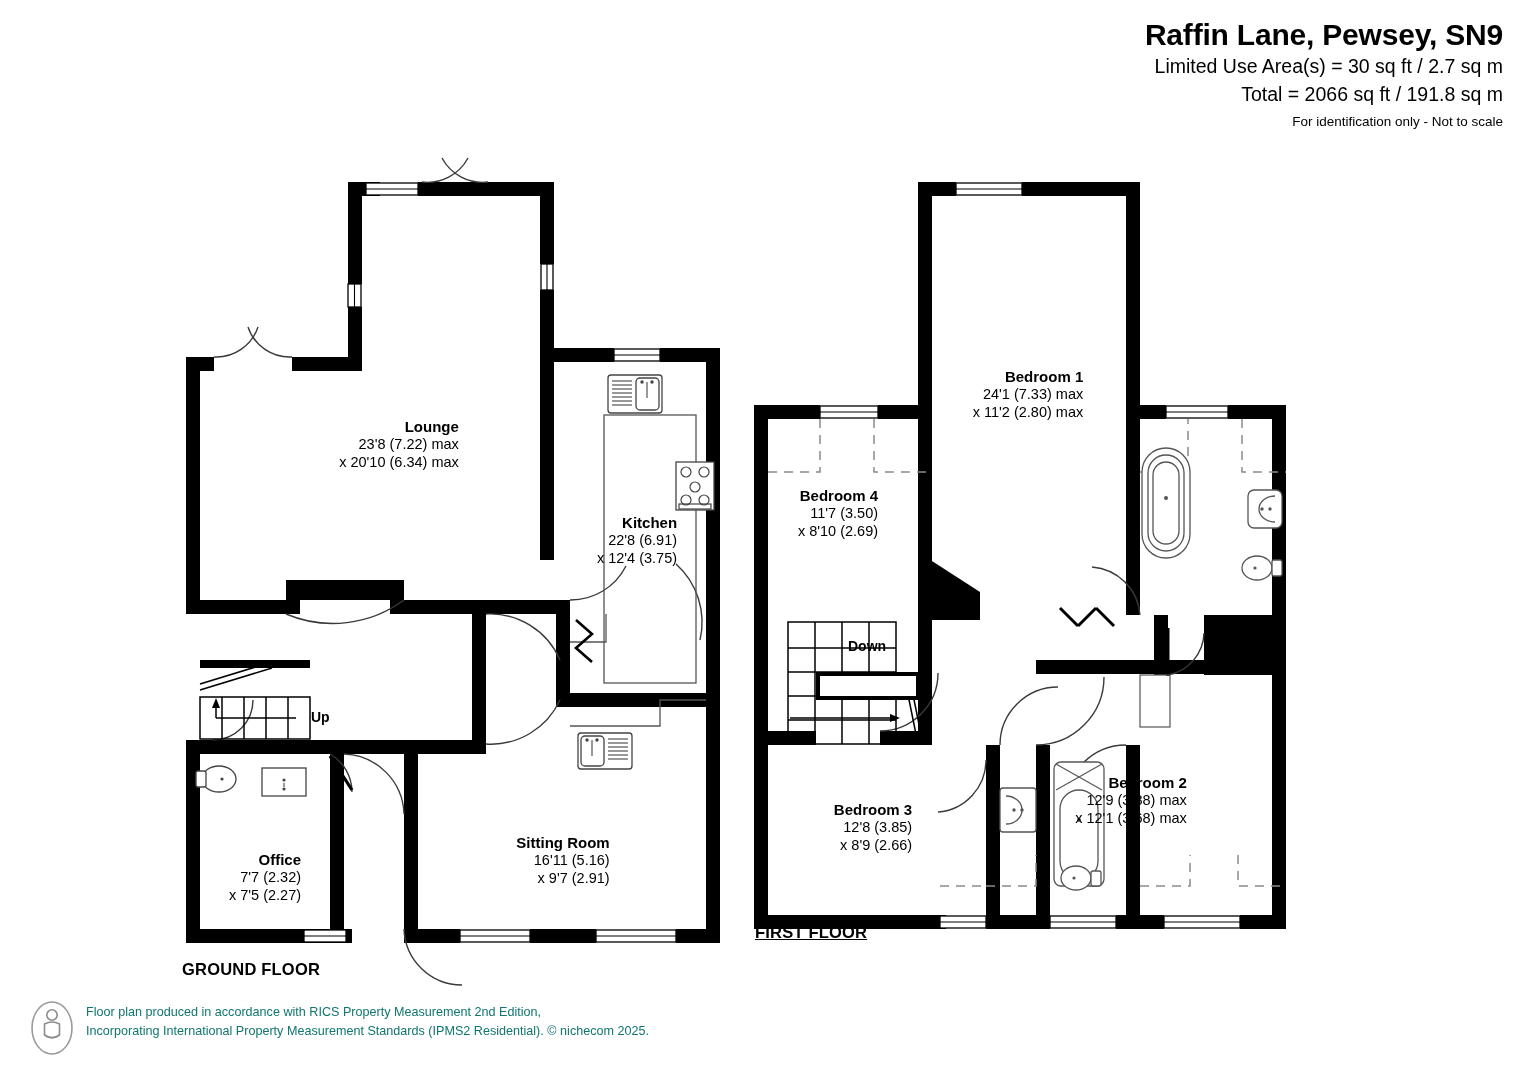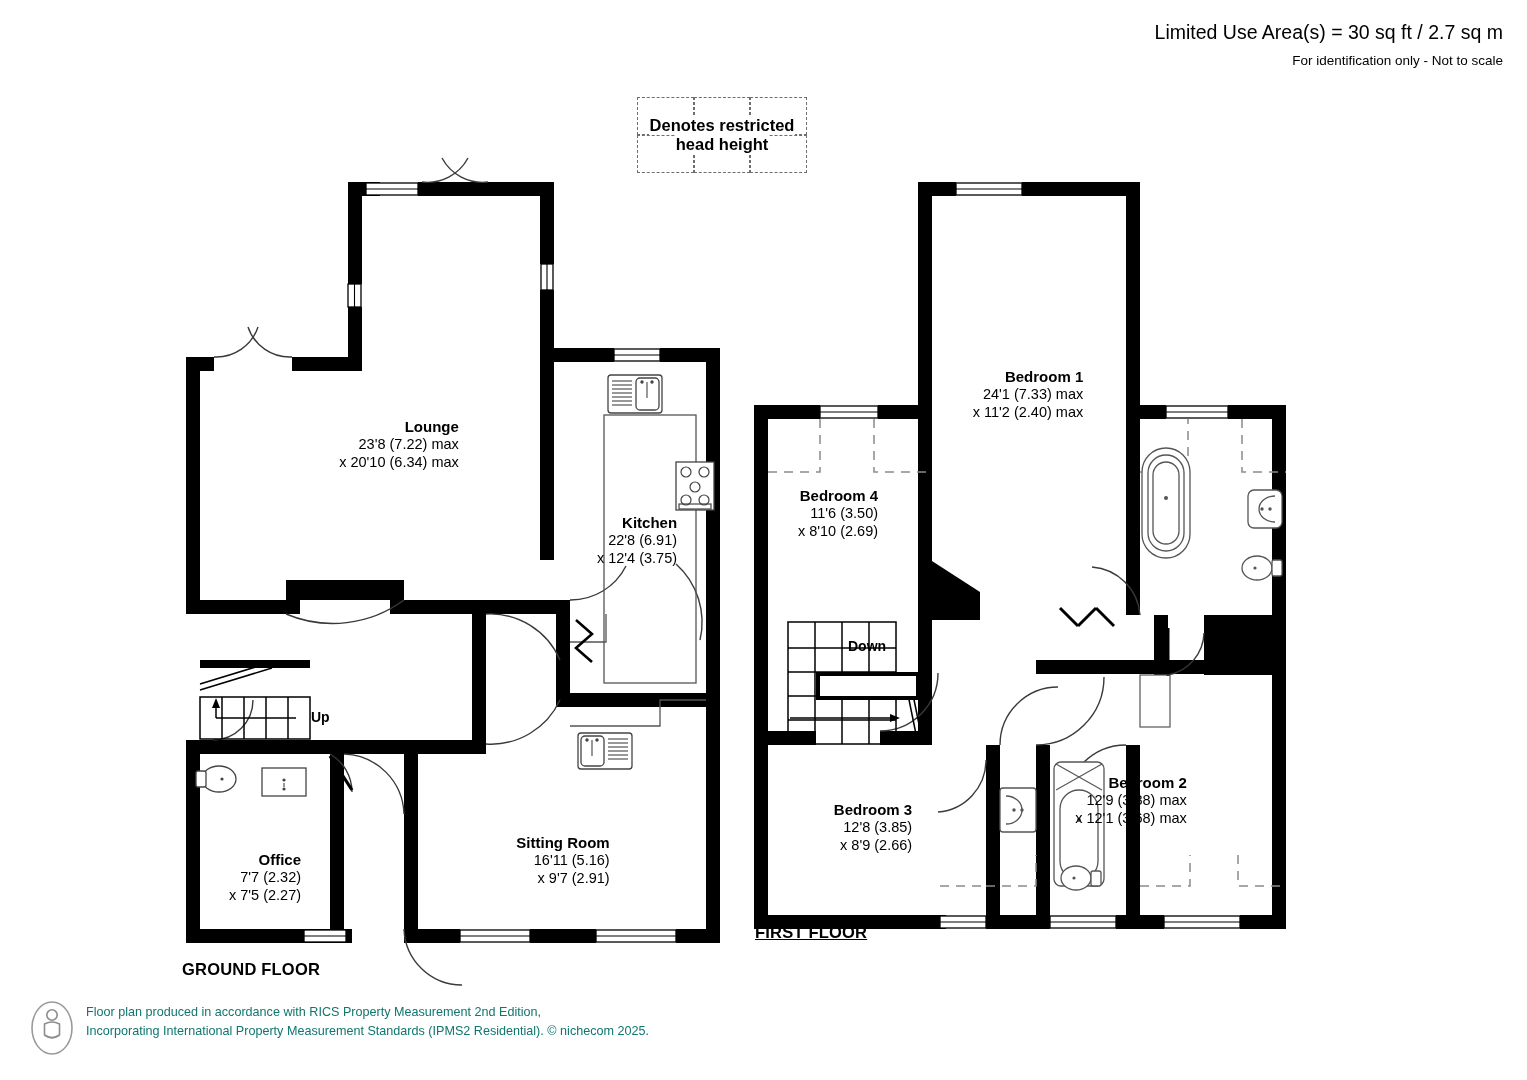--- a/index.html
+++ b/index.html
@@ -41,38 +41,26 @@
   #footerIcon{width:44px;height:56px;flex:0 0 44px;margin-right:12px;}
   #footerText{font-size:12.6px;line-height:1.47;color:#0f766e;padding-top:3px;}
   #footerText div{white-space:nowrap;}
 </style>
 </head>
 <body>
 
 <div class="stage">
 
   <div id="header">
+    <div id="title">Raffin Lane, Pewsey, SN9</div>
     <div class="areaLine">Limited Use Area(s) = 30 sq ft / 2.7 sq m</div>
+    <div class="areaLine">Total = 2066 sq ft / 191.8 sq m</div>
     <div id="disclaimer">For identification only - Not to scale</div>
   </div>
 
-  <div id="legend">
-    <div class="grid">
-      <div class="cell" style="left:0;top:0;width:56.6px;height:38px;"></div>
-      <div class="cell" style="left:56.6px;top:0;width:56.6px;height:38px;"></div>
-      <div class="cell" style="left:113.2px;top:0;width:56.8px;height:38px;"></div>
-      <div class="cell" style="left:0;top:38px;width:56.6px;height:38px;"></div>
-      <div class="cell" style="left:56.6px;top:38px;width:56.6px;height:38px;"></div>
-      <div class="cell" style="left:113.2px;top:38px;width:56.8px;height:38px;"></div>
-    </div>
-    <div id="legendText">
-      <span>Denotes restricted</span>
-      <span>head height</span>
-    </div>
-  </div>
 
   <svg style="position:absolute;left:0;top:0;" width="760" height="990" viewBox="0 0 760 990">
     <g fill="#000" stroke="none">
 
       <rect x="348" y="182" width="14" height="102"></rect>
       <rect x="348" y="307" width="14" height="62"></rect>
       <rect x="348" y="182" width="32" height="14"></rect>
       <rect x="422" y="182" width="66" height="14"></rect>
       <rect x="488" y="182" width="66" height="14"></rect>
       <rect x="540" y="182" width="14" height="14"></rect>
@@ -454,25 +442,25 @@
       </g>
 
     <g stroke="#555" stroke-width="1.2" fill="none">
       <rect x="1140" y="675" width="30" height="52"></rect>
     </g>
   </svg>
 
   <div class="roomLabel" style="left:1028px;top:368px;">
     <span class="nm">Bedroom 1</span>
     <span class="dim">24'1 (7.33) max</span>
-    <span class="dim">x 11'2 (2.40) max</span>
+    <span class="dim">x 11'2 (2.80) max</span>
   </div>
   <div class="roomLabel" style="left:838px;top:487px;">
     <span class="nm">Bedroom 4</span>
-    <span class="dim">11'6 (3.50)</span>
+    <span class="dim">11'7 (3.50)</span>
     <span class="dim">x 8'10 (2.69)</span>
   </div>
   <div class="roomLabel" style="left:1131px;top:774px;">
     <span class="nm">Bedroom 2</span>
     <span class="dim">12'9 (3.88) max</span>
     <span class="dim">x 12'1 (3.68) max</span>
   </div>
   <div class="roomLabel" style="left:873px;top:801px;">
     <span class="nm">Bedroom 3</span>
     <span class="dim">12'8 (3.85)</span>

